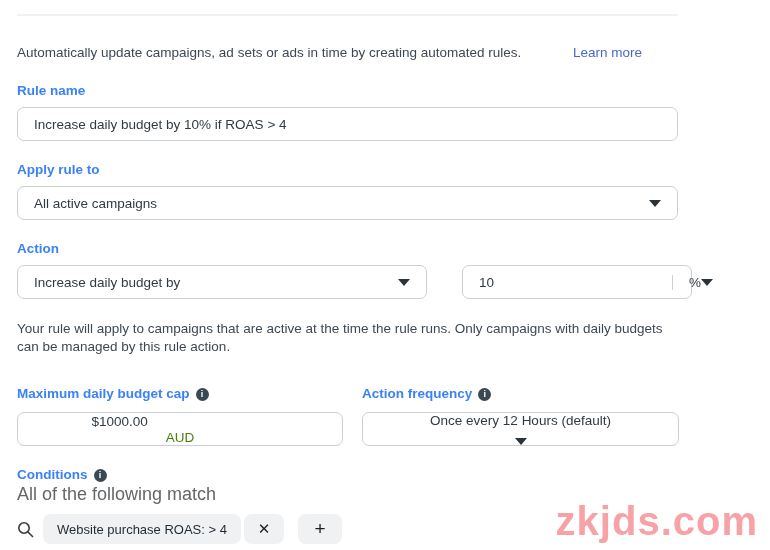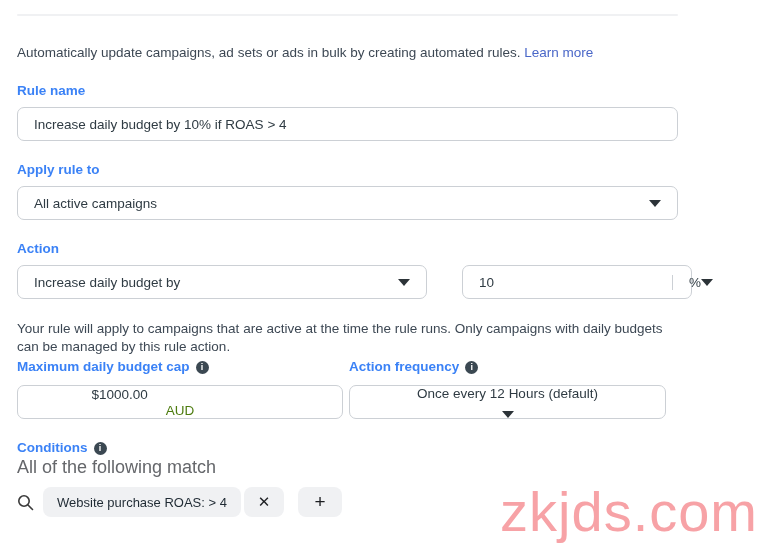--- a/index.html
+++ b/index.html
@@ -3,21 +3,21 @@
 <meta charset="utf-8">
 <style>
   html,body{margin:0;padding:0;}
   body{
     width:770px;height:550px;background:#ffffff;position:relative;overflow:hidden;
     font-family:"Liberation Sans", sans-serif;-webkit-font-smoothing:antialiased;
   }
   .content{position:absolute;left:17px;top:0;width:661px;}
   .divider{margin-top:14px;height:2px;background:#f0f1f3;border-radius:1px;}
   .desc{margin:28px 0 0 0;font-size:13.5px;color:#3d4854;line-height:18px;}
-  .desc a{color:#4a67c8;text-decoration:none;cursor:pointer;}
+  .desc a{color:#4a67c8;text-decoration:none;cursor:pointer;margin-left:48px;}
   .group-label{font-size:13.5px;font-weight:bold;color:#3b82f6;line-height:14px;}
   .label-row{display:flex;align-items:center;gap:6px;}
   .info-icon{
     width:13px;height:13px;border-radius:50%;background:#3b4852;color:#ffffff;
     font-size:9px;font-weight:bold;display:inline-flex;align-items:center;justify-content:center;
     font-style:normal;line-height:13px;
   }
   .box{
     box-sizing:border-box;height:34px;border:1px solid #ccd0d5;border-radius:7px;
     background:#fff;font-size:13.5px;color:#2f3b43;display:flex;align-items:center;
@@ -33,21 +33,21 @@
   .mt-group{margin-top:22px;}
   .box-gap{margin-top:9px;}
   .action-row{display:flex;gap:35px;margin-top:9px;}
   .action-dropdown{width:410px;flex:none;}
   .compound{box-sizing:border-box;width:230px;flex:none;height:34px;border:1px solid #ccd0d5;
     border-radius:7px;display:flex;align-items:center;background:#fff;}
   .compound-left{flex:1;display:flex;align-items:center;padding:0 16px;border-right:1px solid #ccd0d5;}
   .compound-right{width:114px;box-sizing:border-box;display:flex;align-items:center;
     justify-content:space-between;padding:0 16px;font-size:13.5px;color:#2f3b43;cursor:pointer;}
   .note{margin:21px 0 0 0;font-size:13.5px;color:#3d4854;line-height:18px;max-width:655px;}
-  .two-col{display:flex;gap:6px;margin-top:4px;}
+  .two-col{display:flex;gap:19px;margin-top:31px;}
   .col-left{width:326px;flex:none;}
   .col-right{width:317px;flex:none;}
   .col-box{margin-top:11px;flex-direction:column;}
   .suffix{font-size:13.5px;color:#4d7c0f;flex:none;}
   .sub-label{margin-top:5px;font-size:18px;color:#65676b;line-height:15px;}
   .cond-row{display:flex;align-items:center;margin-top:12px;}
   .search-icon{flex:none;margin-right:9px;width:17px;height:17px;cursor:pointer;}
   .chip{
     box-sizing:border-box;height:30px;background:#f0f1f3;border-radius:8px;display:flex;
     align-items:center;padding:0 14px;font-size:13px;color:#1f2a33;
@@ -56,32 +56,32 @@
     box-sizing:border-box;width:40px;height:30px;background:#f0f1f3;border-radius:8px;
     margin-left:3px;display:flex;align-items:center;justify-content:center;
     font-size:15px;color:#1c1e21;cursor:pointer;
   }
   .add-btn{
     box-sizing:border-box;width:44px;height:30px;background:#f0f1f3;border-radius:8px;
     margin-left:14px;display:flex;align-items:center;justify-content:center;
     font-size:19px;color:#1c1e21;cursor:pointer;border:none;font-family:"Liberation Sans", sans-serif;
   }
   .watermark{
-    position:absolute;right:12px;bottom:6px;font-size:56px;font-weight:normal;
+    position:absolute;right:12px;bottom:6px;font-size:40px;font-weight:bold;
     color:#f7a2a6;letter-spacing:1px;
   }
 </style>
 </head>
 <body>
 
 <div class="content">
 
   <div class="divider"></div>
 
-  <p class="desc"><span>Automatically update campaigns, ad sets or ads in bulk by creating automated rules.</span>
+  <p class="desc"><span>Automatically update campaigns, ad sets or ads in time by creating automated rules.</span>
     <a href="#">Learn more</a></p>
 
   <div class="mt-group">
     <div class="group-label">Rule name</div>
     <div class="box box-gap">
       <input class="text-input" type="text" value="Increase daily budget by 10% if ROAS &gt; 4" style="">
     </div>
   </div>
 
   <div class="mt-group">

